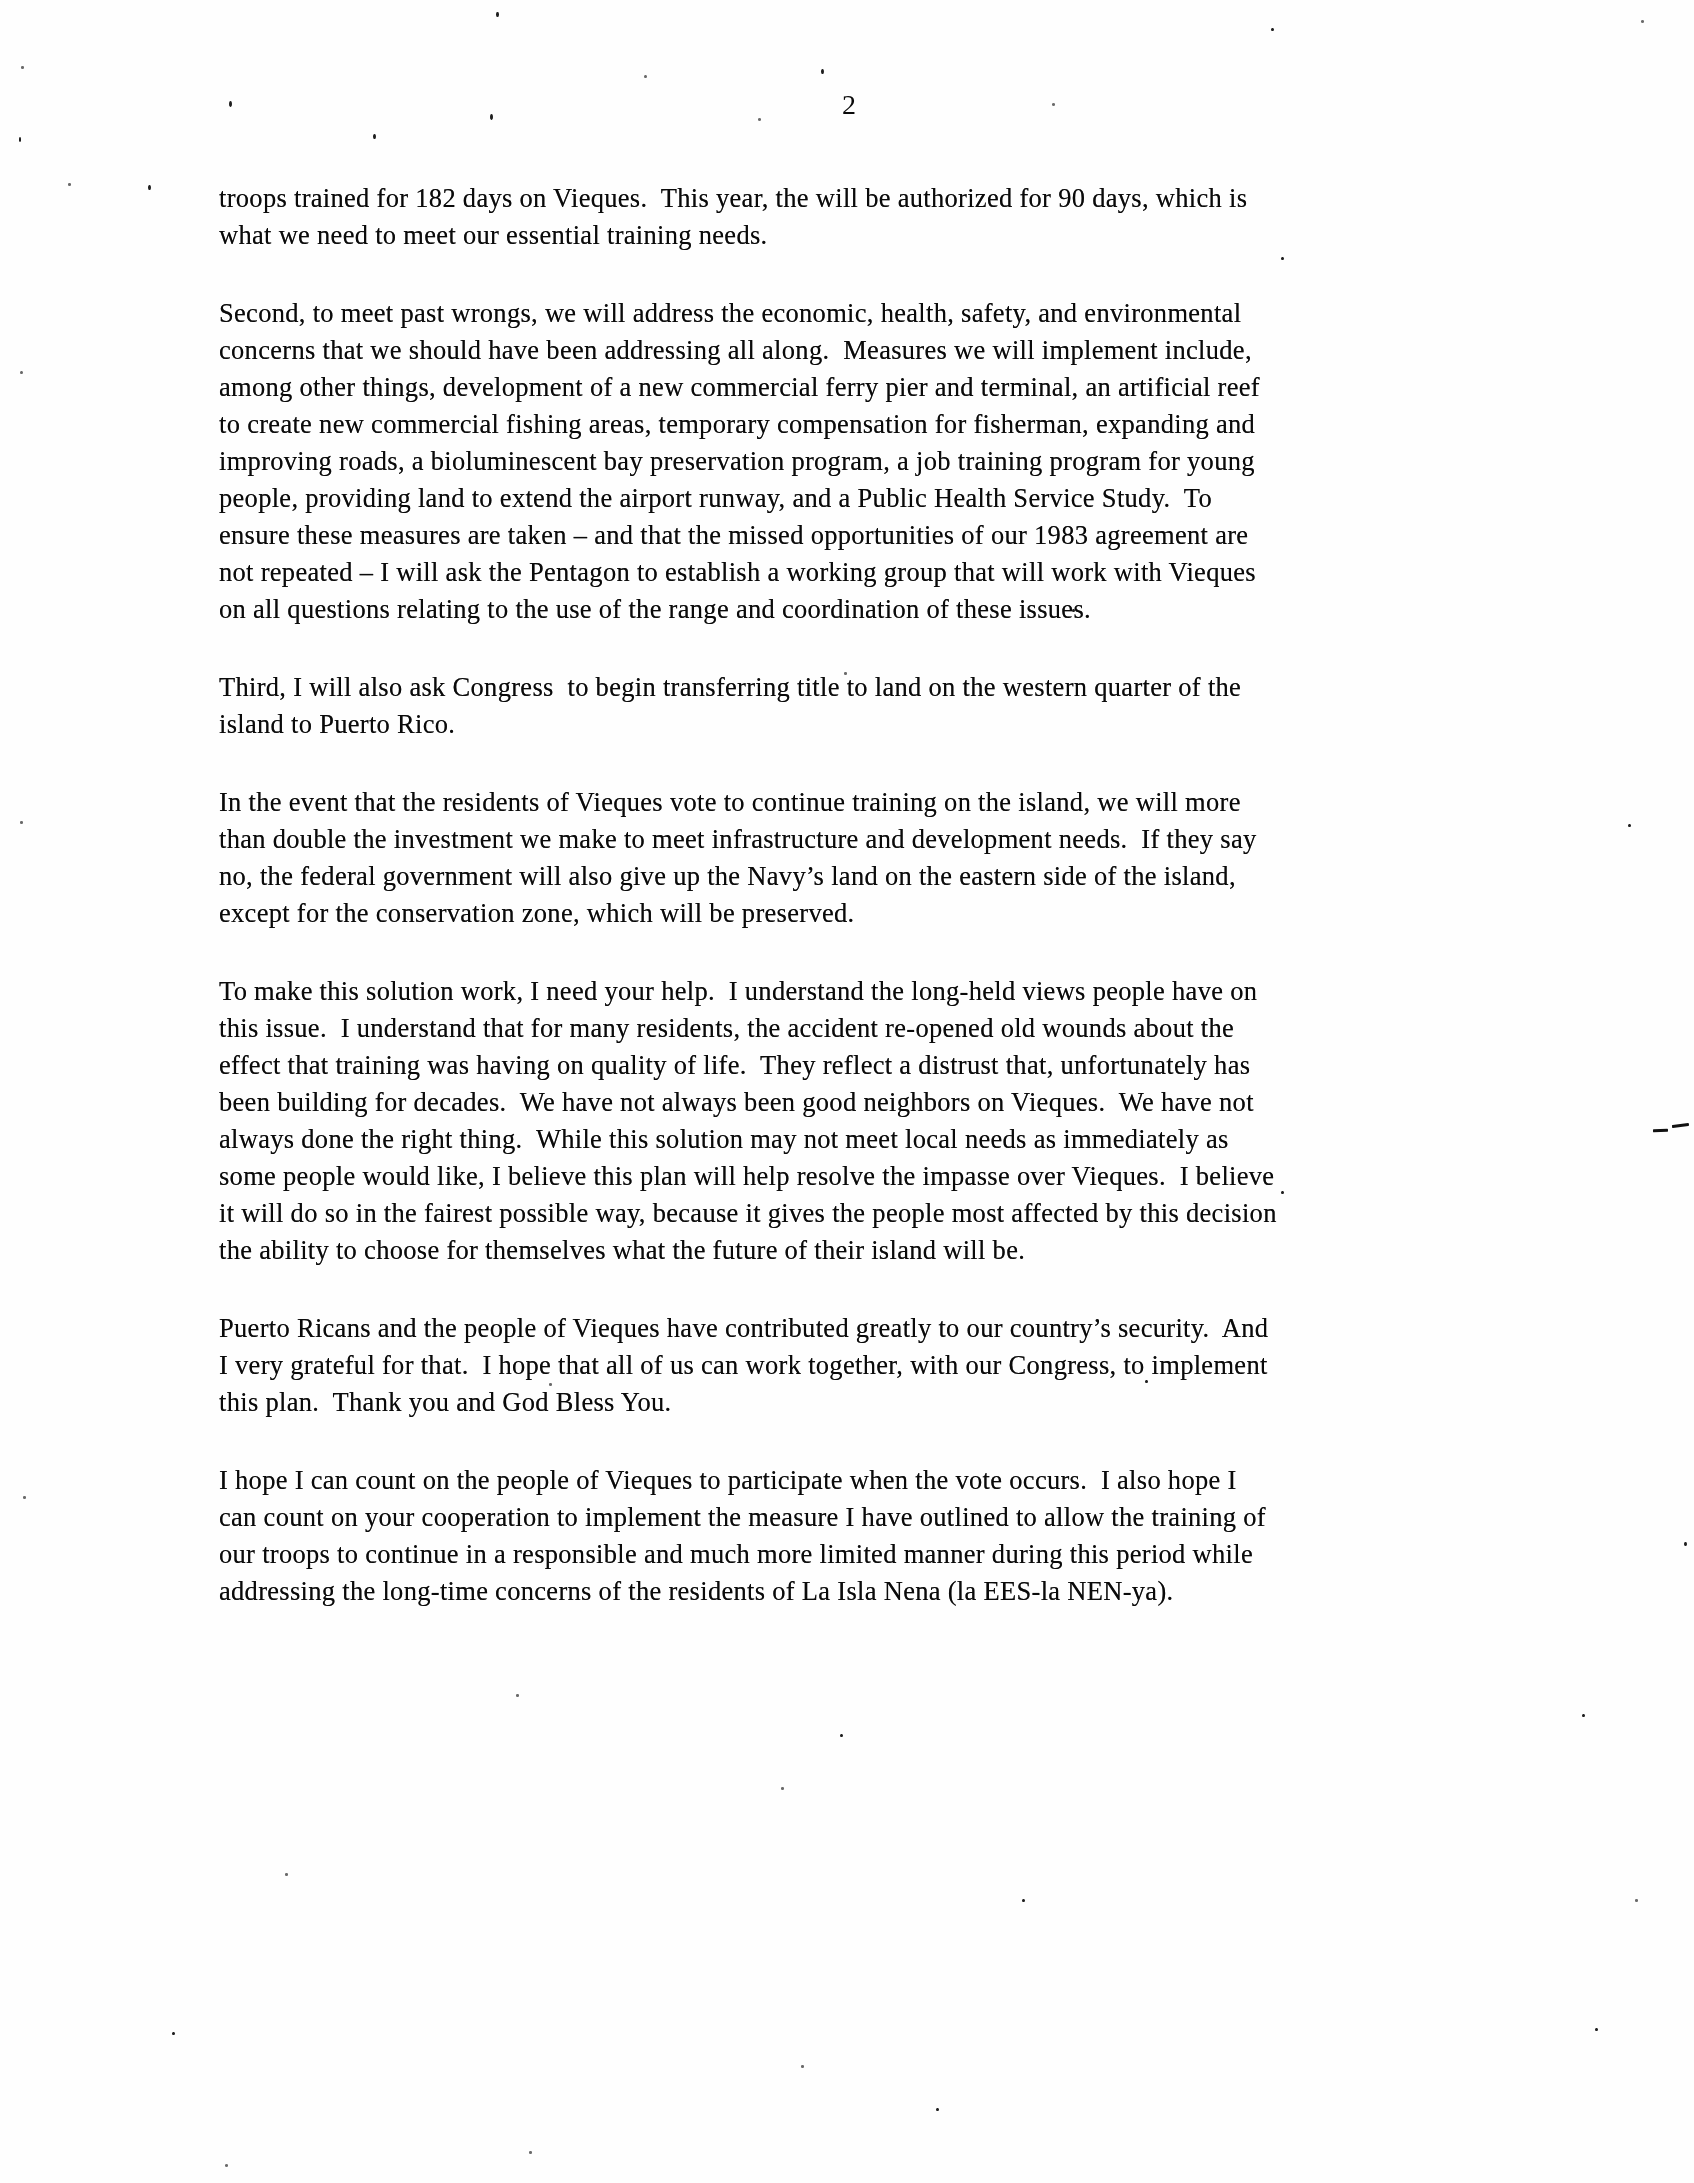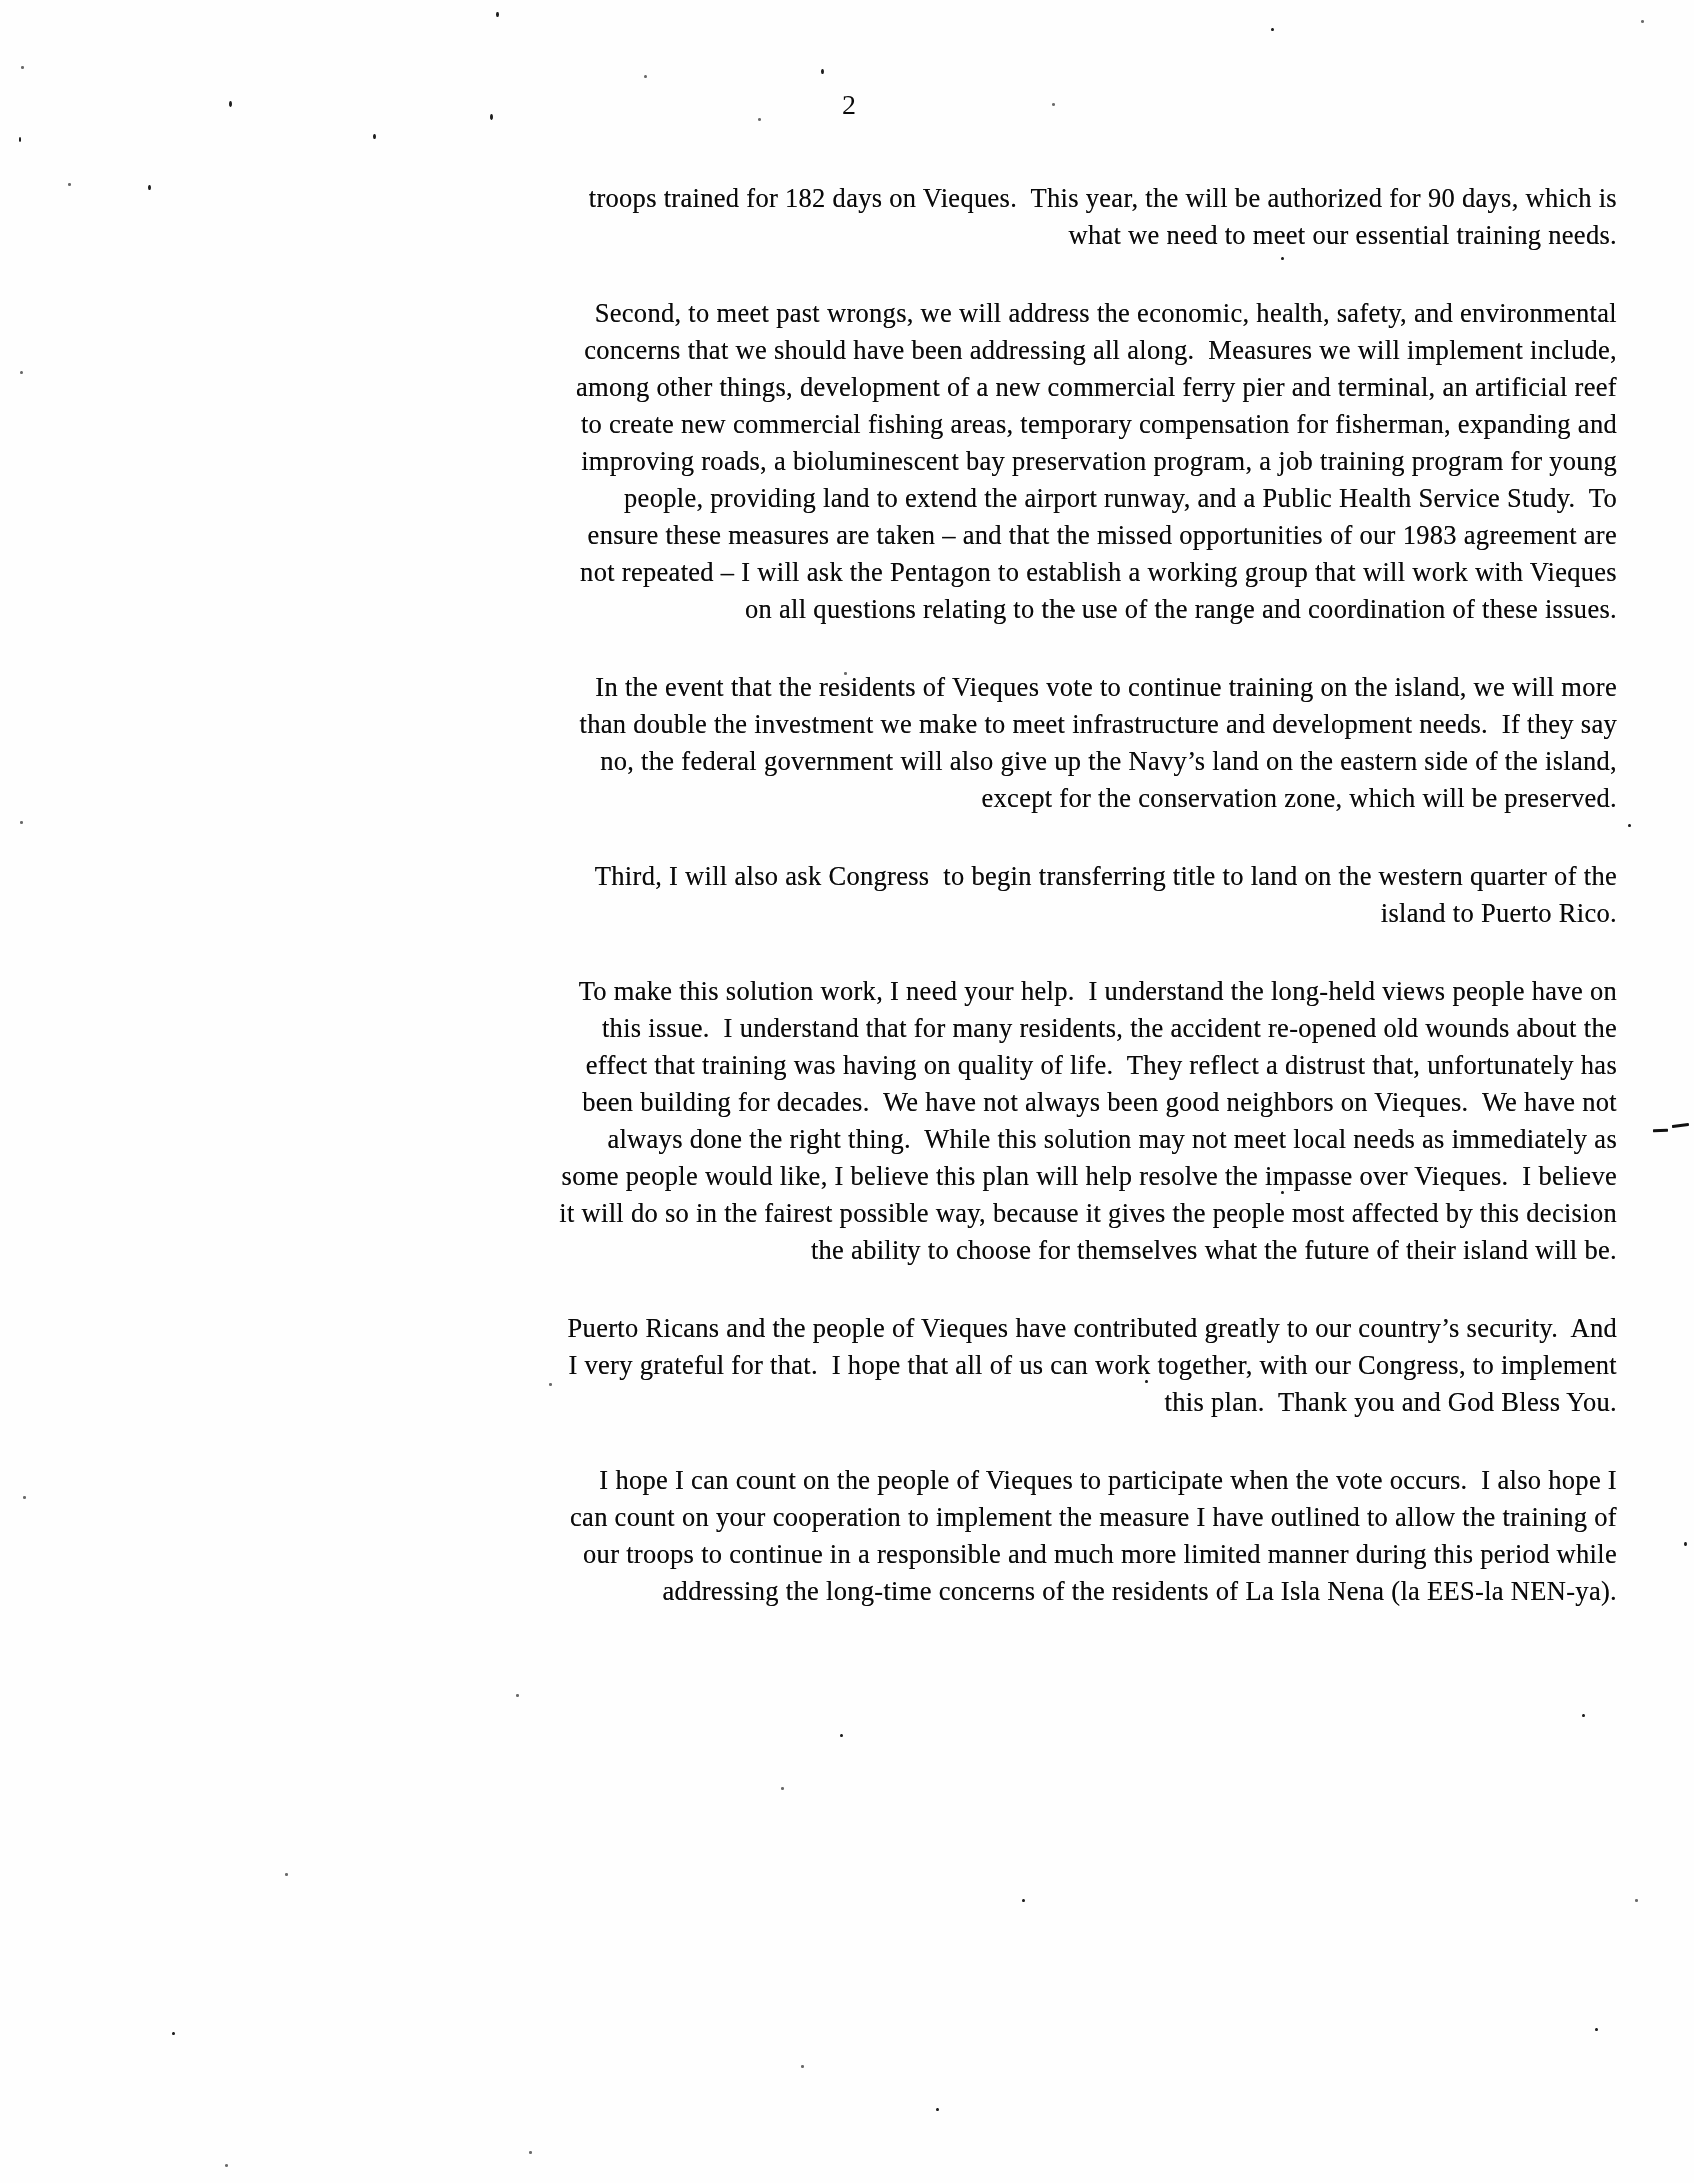--- a/index.html
+++ b/index.html
@@ -32,21 +32,20 @@
   }
   .para {
     font-size: 26.5px;
     line-height: 37px;
     letter-spacing: 0.3px;
     white-space: pre;
     margin: 0 0 41px 12px;
     font-weight: 400;
     
     text-shadow: 0 0 0.4px rgba(0,0,0,0.55);
-    text-align: right;
   }
   .speck {
     position: absolute;
     background: #1f1f1f;
     border-radius: 50%;
   }
   .speck.light { background: #6a6a6a; }
   .artifact-dash {
     position: absolute;
     background: #111;
@@ -65,26 +64,26 @@
 what we need to meet our essential training needs.</div>
     <div class="para">Second, to meet past wrongs, we will address the economic, health, safety, and environmental
 concerns that we should have been addressing all along.  Measures we will implement include,
 among other things, development of a new commercial ferry pier and terminal, an artificial reef
 to create new commercial fishing areas, temporary compensation for fisherman, expanding and
 improving roads, a bioluminescent bay preservation program, a job training program for young
 people, providing land to extend the airport runway, and a Public Health Service Study.  To
 ensure these measures are taken – and that the missed opportunities of our 1983 agreement are
 not repeated – I will ask the Pentagon to establish a working group that will work with Vieques
 on all questions relating to the use of the range and coordination of these issues.</div>
+    <div class="para">Third, I will also ask Congress  to begin transferring title to land on the western quarter of the
+island to Puerto Rico.</div>
     <div class="para">In the event that the residents of Vieques vote to continue training on the island, we will more
 than double the investment we make to meet infrastructure and development needs.  If they say
 no, the federal government will also give up the Navy’s land on the eastern side of the island,
 except for the conservation zone, which will be preserved.</div>
-    <div class="para">Third, I will also ask Congress  to begin transferring title to land on the western quarter of the
-island to Puerto Rico.</div>
     <div class="para">To make this solution work, I need your help.  I understand the long-held views people have on
 this issue.  I understand that for many residents, the accident re-opened old wounds about the
 effect that training was having on quality of life.  They reflect a distrust that, unfortunately has
 been building for decades.  We have not always been good neighbors on Vieques.  We have not
 always done the right thing.  While this solution may not meet local needs as immediately as
 some people would like, I believe this plan will help resolve the impasse over Vieques.  I believe
 it will do so in the fairest possible way, because it gives the people most affected by this decision
 the ability to choose for themselves what the future of their island will be.</div>
     <div class="para">Puerto Ricans and the people of Vieques have contributed greatly to our country’s security.  And
 I very grateful for that.  I hope that all of us can work together, with our Congress, to implement

